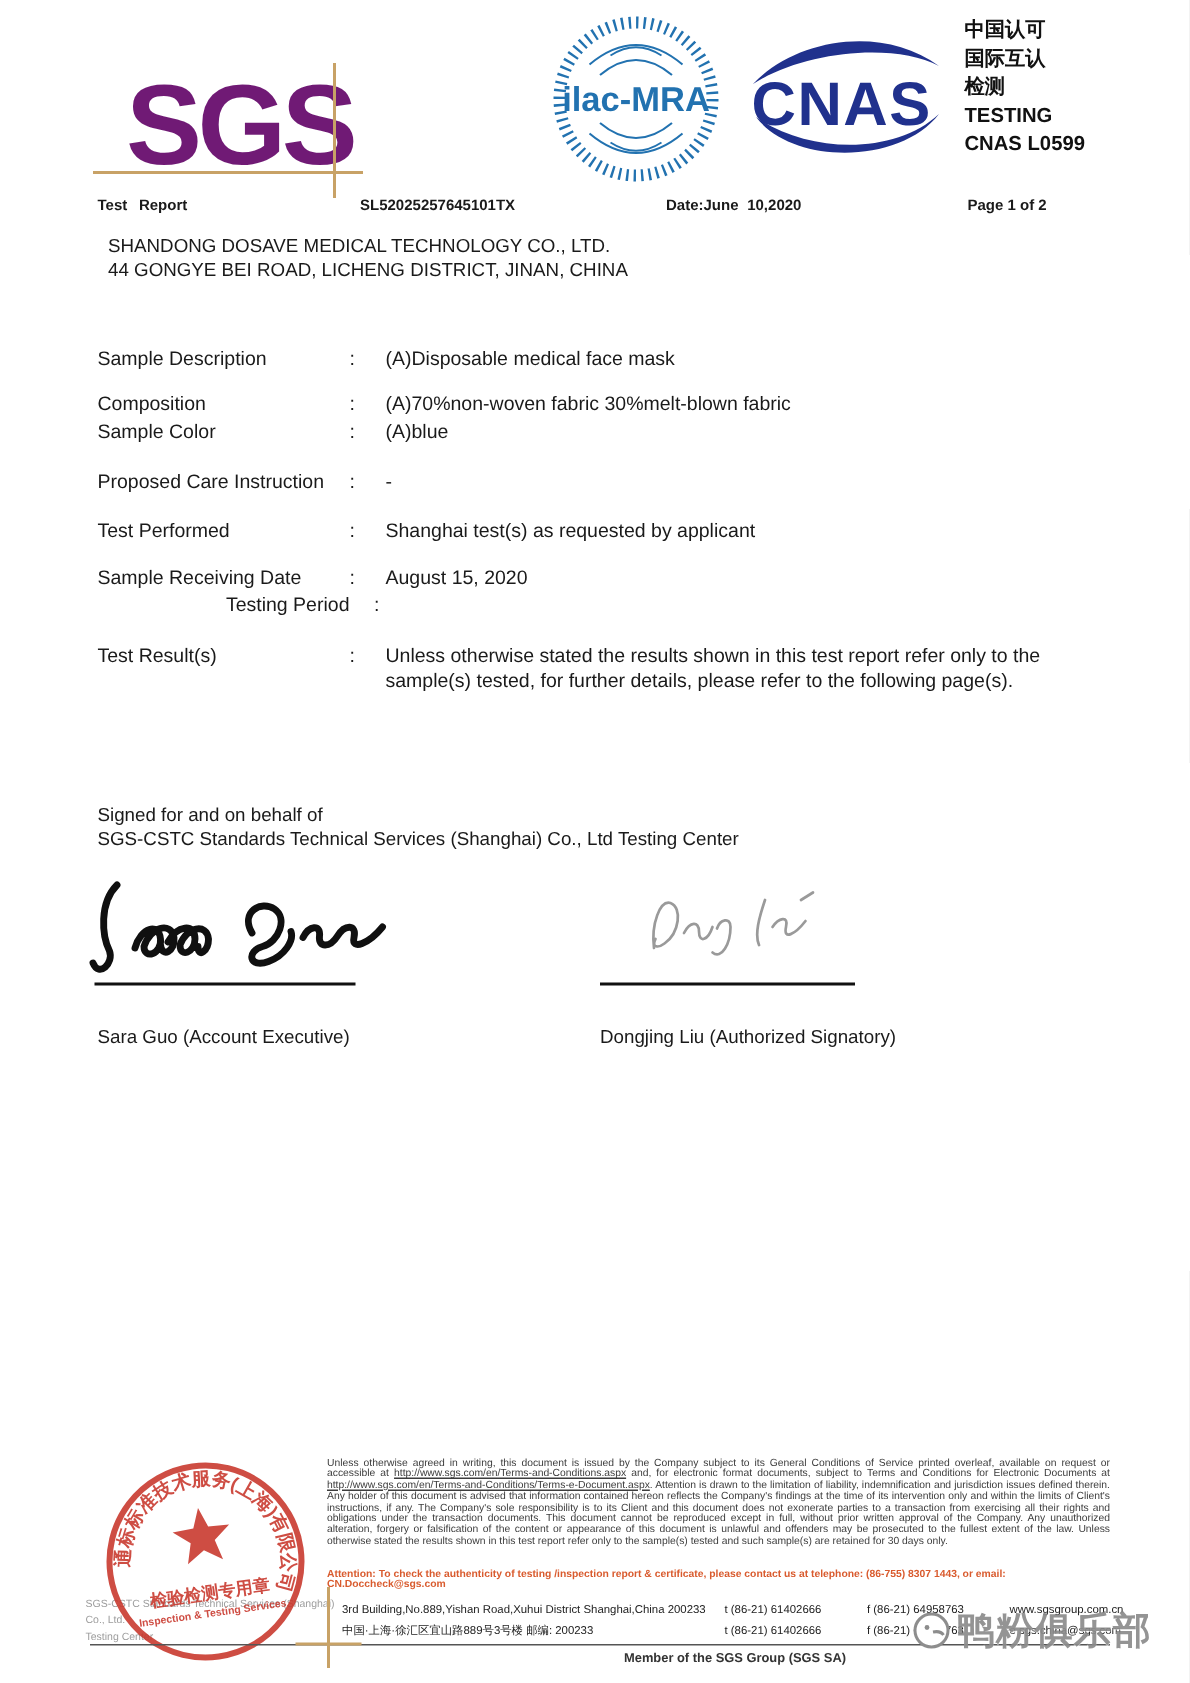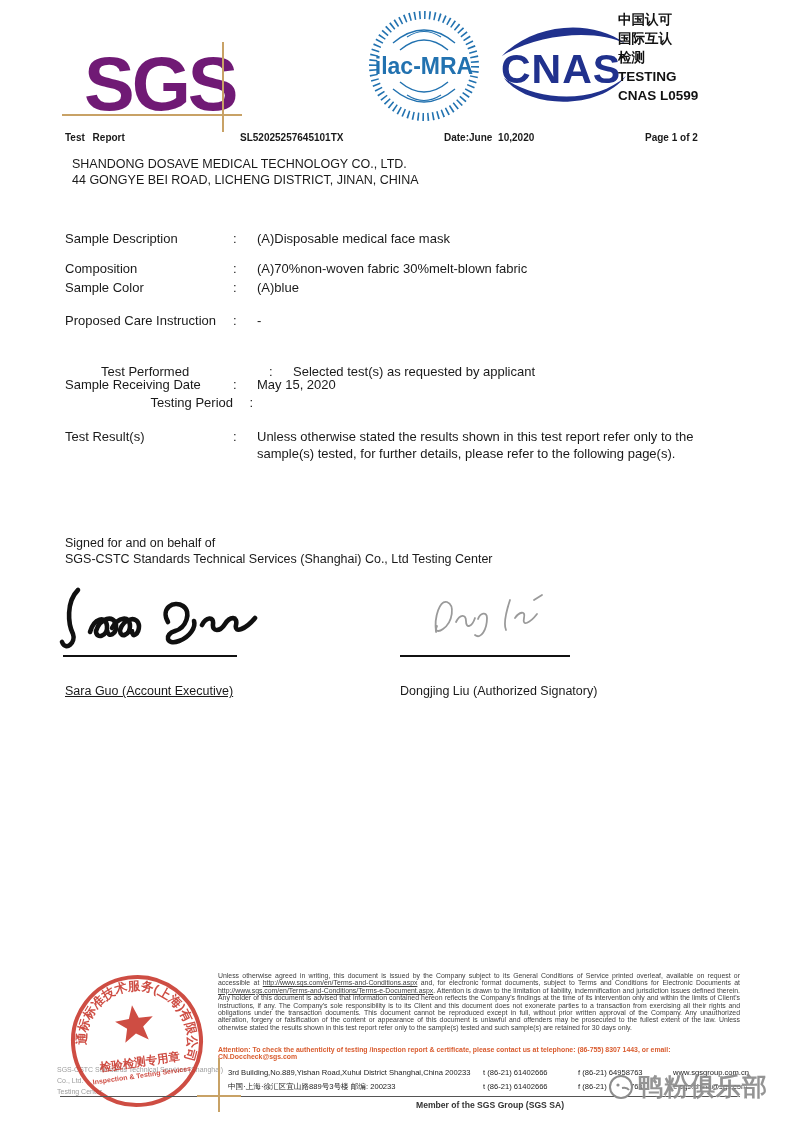--- a/index.html
+++ b/index.html
@@ -7,21 +7,21 @@
         font-family:"Liberation Sans","DejaVu Sans",sans-serif;color:#1a1a1a;overflow:hidden;}
   .abs{position:absolute;}
 
   
   .sgs-word{left:84px;top:46px;font-size:76px;font-weight:bold;color:#701a75;
             letter-spacing:-3px;line-height:76px;}
   .tan-h{left:62px;top:114px;width:180px;height:2px;background:#c8a266;}
   .tan-v{left:222px;top:42px;width:2px;height:90px;background:#c8a266;}
   .ilac{left:366px;top:8px;width:116px;height:116px;}
   .cnas{left:496px;top:20px;width:136px;height:84px;}
-  .accred{left:618px;top:10px;font-size:13.5px;font-weight:bold;line-height:19px;color:#111;}
+  .accred{left:643px;top:10px;font-size:13.5px;font-weight:bold;line-height:19px;color:#111;}
 
   
   .hdr{top:132px;font-size:10px;font-weight:bold;white-space:nowrap;}
   .hdr-title{left:65px;word-spacing:5px;}
   .hdr-no{left:240px;}
   .hdr-date{left:432px;word-spacing:3px;padding-left:12px;}
   .hdr-page{left:645px;}
   .client{left:72px;font-size:12.5px;white-space:nowrap;}
 
   
@@ -109,29 +109,29 @@
   <div class="abs frow" style="top:279px;">
     <span>Sample Color</span>
     <span>:</span>
     <span class="val">(A)blue</span>
   </div>
   <div class="abs frow" style="top:312px;">
     <span>Proposed Care Instruction</span>
     <span>:</span>
     <span class="val">-</span>
   </div>
-  <div class="abs frow" style="top:363px;margin-left:36px;">
+  <div class="abs frow" style="top:345px;">
     <span>Test Performed</span>
     <span>:</span>
-    <span class="val">Selected test(s) as requested by applicant</span>
+    <span class="val">Shanghai test(s) as requested by applicant</span>
   </div>
   <div class="abs frow" style="top:376px;">
     <span>Sample Receiving Date</span>
     <span>:</span>
-    <span class="val">May 15, 2020</span>
+    <span class="val">August 15, 2020</span>
   </div>
   <div class="abs frow" style="top:394px;text-align:right;">
     <span>Testing Period</span>
     <span>:</span>
   </div>
   <div class="abs frow" style="top:428px;">
     <span>Test Result(s)</span>
     <span>:</span>
     <span class="val" style="max-width:472px;">Unless otherwise  stated the results shown in this test report refer only to the sample(s) tested, for further details, please refer to the following page(s).</span>
   </div>
@@ -155,21 +155,21 @@
       <path d="M18,44 C16,28 22,12 29,14 C37,17 35,34 25,41 C21,44 16,44 19,38"></path>
       <path d="M38,34 C42,26 48,26 48,33 C48,41 54,39 57,30"></path>
       <path d="M60,31 C62,25 69,23 69,30 C69,41 63,52 57,47"></path>
       <path d="M92,12 C88,24 85,35 88,42"></path>
       <path d="M97,30 C101,24 108,22 106,30 C104,39 112,35 119,26"></path>
       <path d="M116,12 L124,7"></path>
     </g>
   </svg>
   <div class="abs sigline" style="left:400px;width:170px;"></div>
 
-  <div class="abs signame" style="left:65px;text-decoration:underline;">Sara Guo (Account Executive)</div>
+  <div class="abs signame" style="left:65px;">Sara Guo (Account Executive)</div>
   <div class="abs signame" style="left:400px;">Dongjing Liu (Authorized Signatory)</div>
 
   <div class="abs stamp-behind">
     <div>SGS-CSTC Standards Technical Services (Shanghai) Co., Ltd.</div>
     <div>Testing Center</div>
   </div>
 
   <svg class="abs stamp" viewBox="0 0 142 142">
     <g opacity="0.88">
       <circle cx="71" cy="71" r="64" fill="none" stroke="#c8352a" stroke-width="4"></circle>

